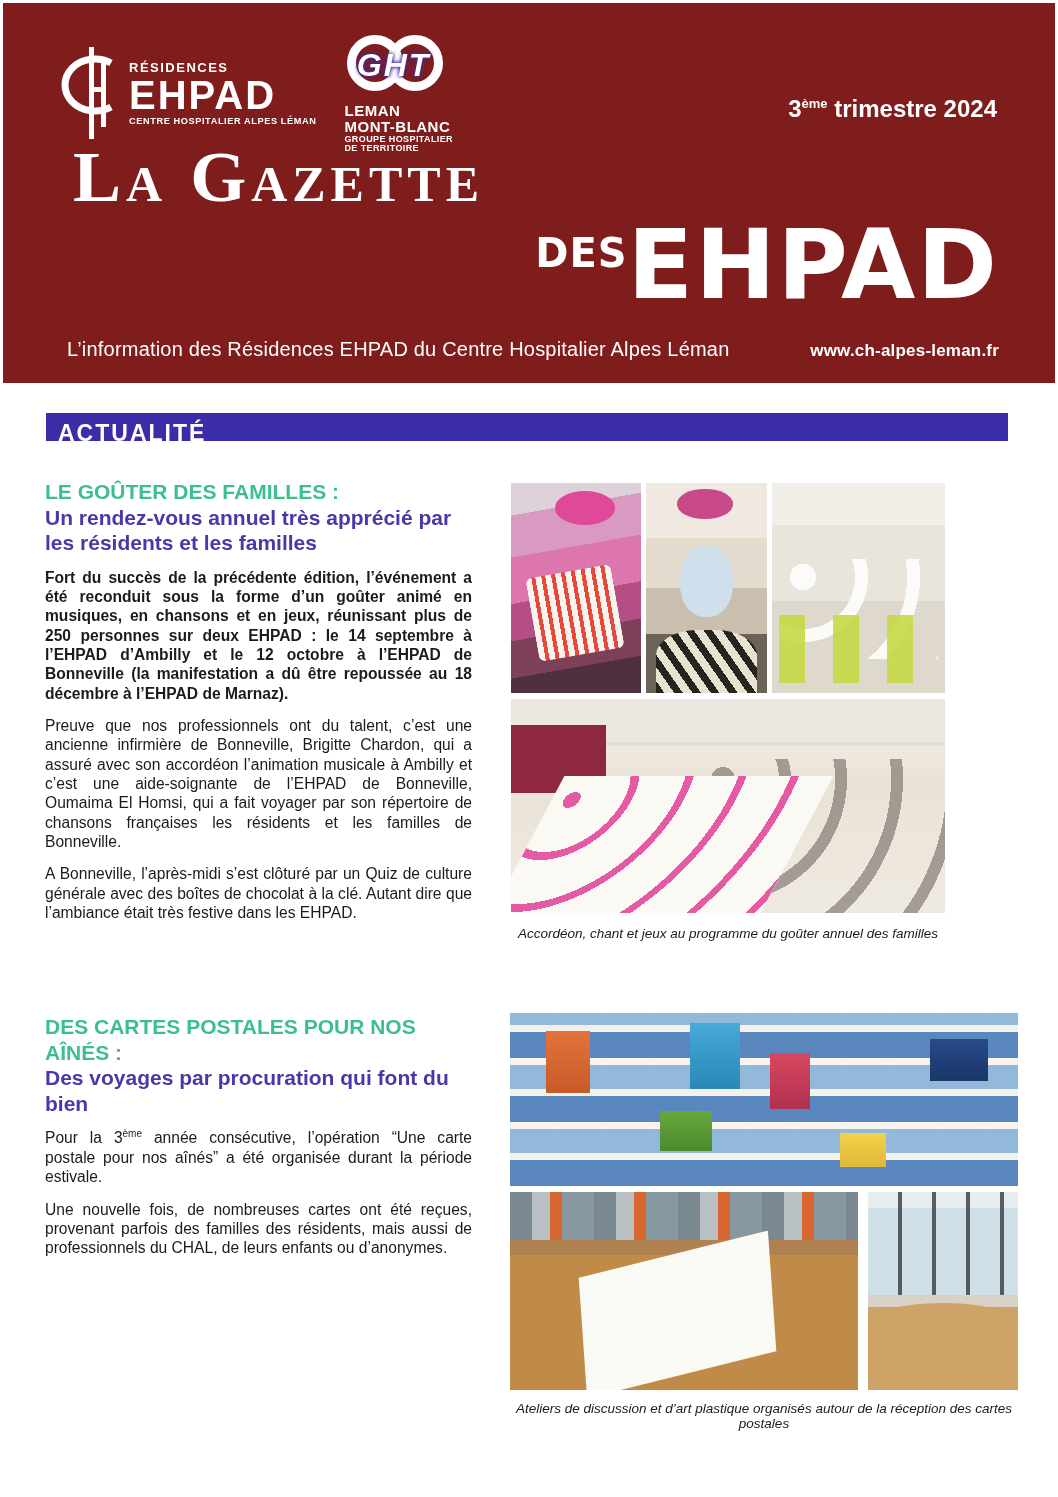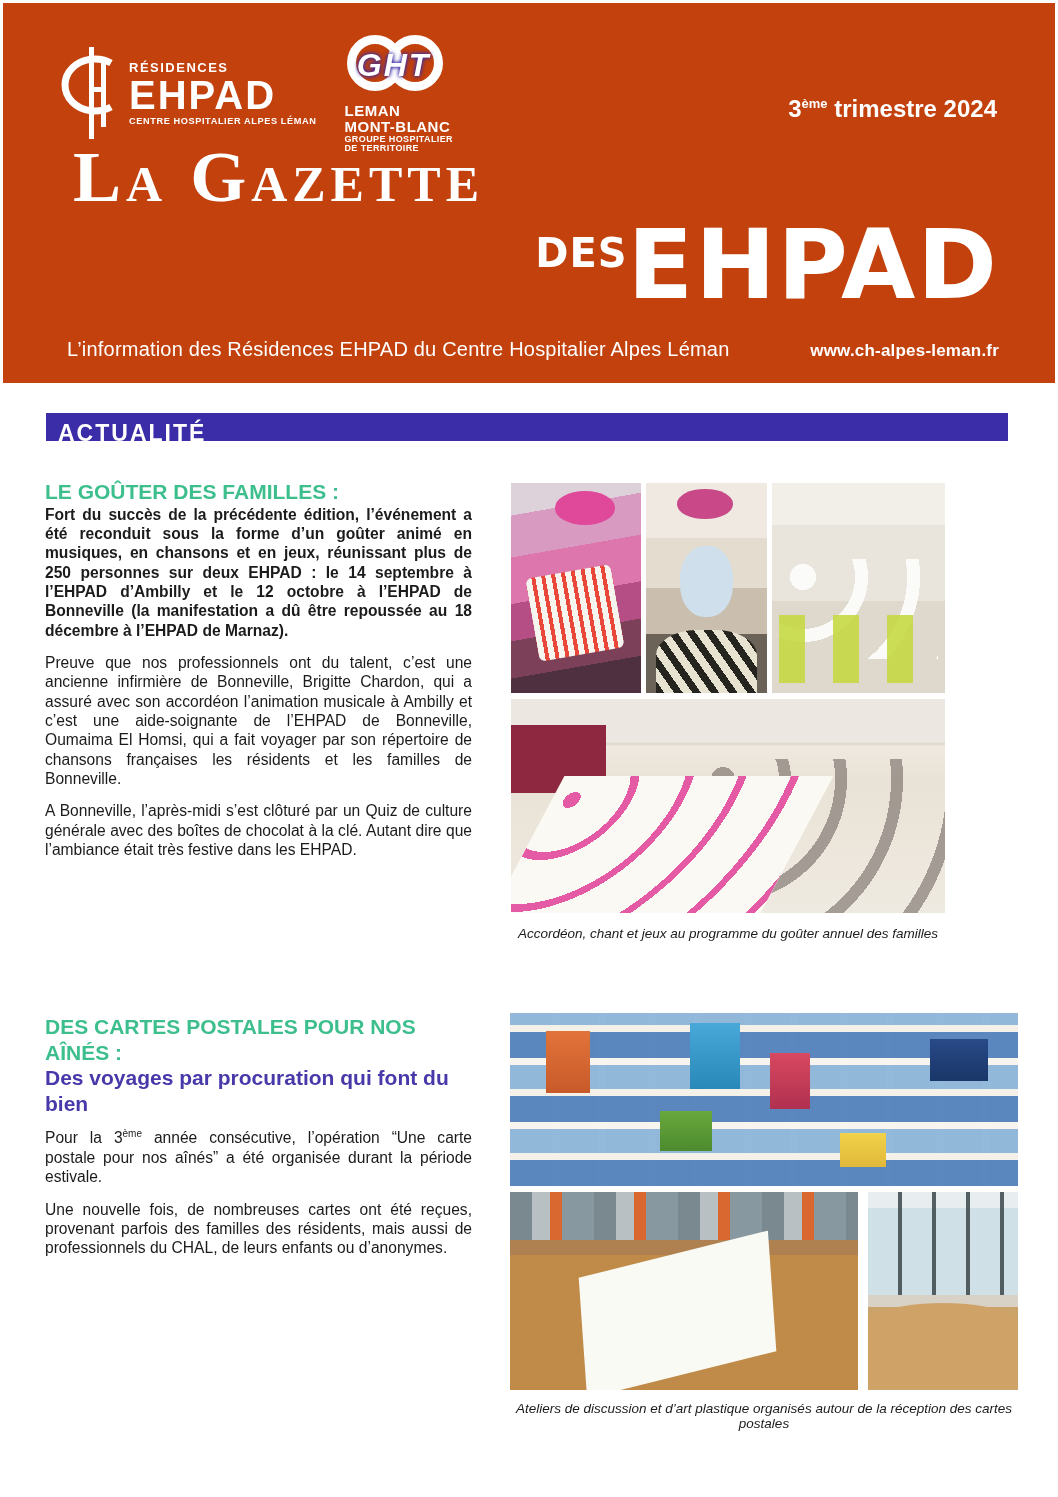--- a/index.html
+++ b/index.html
@@ -1,20 +1,20 @@
 <!DOCTYPE html>
 <html lang="fr"><head>
 <meta charset="utf-8">
 <style>
   html,body{margin:0;padding:0;background:#ffffff;}
   .page{position:relative;width:1058px;height:1497px;background:#ffffff;overflow:hidden;
         font-family:"Liberation Sans",sans-serif;color:#1b1b1b;}
 
   
-  .masthead{position:absolute;left:3px;top:3px;right:3px;height:380px;background:#c2410c;color:#fff;}
+  .masthead{position:absolute;left:3px;top:3px;right:3px;height:380px;background:#7f1d1d;color:#fff;}
   .logos{position:absolute;top:30px;left:56px;display:flex;align-items:center;gap:28px;}
   .logo-ehpad{display:flex;align-items:center;gap:6px;}
   .logo-ehpad svg{display:block;}
   .logo-ehpad-text{display:flex;flex-direction:column;line-height:1;}
   .logo-res{font-size:13px;font-weight:bold;letter-spacing:1.5px;}
   .logo-ehpad-name{font-size:40px;font-weight:bold;letter-spacing:2px;margin:1px 0 2px;}
   .logo-ehpad-org{font-size:9.2px;font-weight:bold;letter-spacing:.6px;}
   .logo-ght{display:flex;align-items:center;gap:8px;flex-direction:column;}
   .ght-mark{position:relative;width:104px;height:62px;}
   .ght-c{position:absolute;top:2px;width:56px;height:56px;border:9px solid #fff;border-radius:50%;box-sizing:border-box;}
@@ -163,20 +163,21 @@
     <div class="mast-bottom">
       <span class="mast-sub">L’information des Résidences EHPAD du Centre Hospitalier Alpes Léman</span>
       <a class="mast-web" href="#">www.ch-alpes-leman.fr</a>
     </div>
   </header>
 
   <div class="section-bar">ACTUALITÉ</div>
 
   <section class="article article-1">
     <h2 class="kicker">LE GOÛTER DES FAMILLES :</h2>
+    <h3 class="headline">Un rendez-vous annuel très apprécié par les résidents et les familles</h3>
     <p class="lead">Fort du succès de la précédente édition, l’événement a été reconduit sous la forme d’un goûter animé en musiques, en chansons et en jeux, réunissant plus de 250 personnes sur deux EHPAD : le 14 septembre à l’EHPAD d’Ambilly et le 12 octobre à l’EHPAD de Bonneville (la manifestation a dû être repoussée au 18 décembre à l’EHPAD de Marnaz).</p>
     <p>Preuve que nos professionnels ont du talent, c’est une ancienne infirmière de Bonneville, Brigitte Chardon, qui a assuré avec son accordéon l’animation musicale à Ambilly et c’est une aide-soignante de l’EHPAD de Bonneville, Oumaima El Homsi, qui a fait voyager par son répertoire de chansons françaises les résidents et les familles de Bonneville.</p>
     <p>A Bonneville, l’après-midi s’est clôturé par un Quiz de culture générale avec des boîtes de chocolat à la clé. Autant dire que l’ambiance était très festive dans les EHPAD.</p>
   </section>
 
   <section class="article article-2">
     <h2 class="kicker">DES CARTES POSTALES POUR NOS AÎNÉS :</h2>
     <h3 class="headline">Des voyages par procuration qui font du bien</h3>
     <p><span>Pour la 3</span><sup>ème</sup><span> année consécutive, l’opération “Une carte postale pour nos aînés” a été organisée durant la période estivale.</span></p>
     <p>Une nouvelle fois, de nombreuses cartes ont été reçues, provenant parfois des familles des résidents, mais aussi de professionnels du CHAL, de leurs enfants ou d’anonymes.</p>

